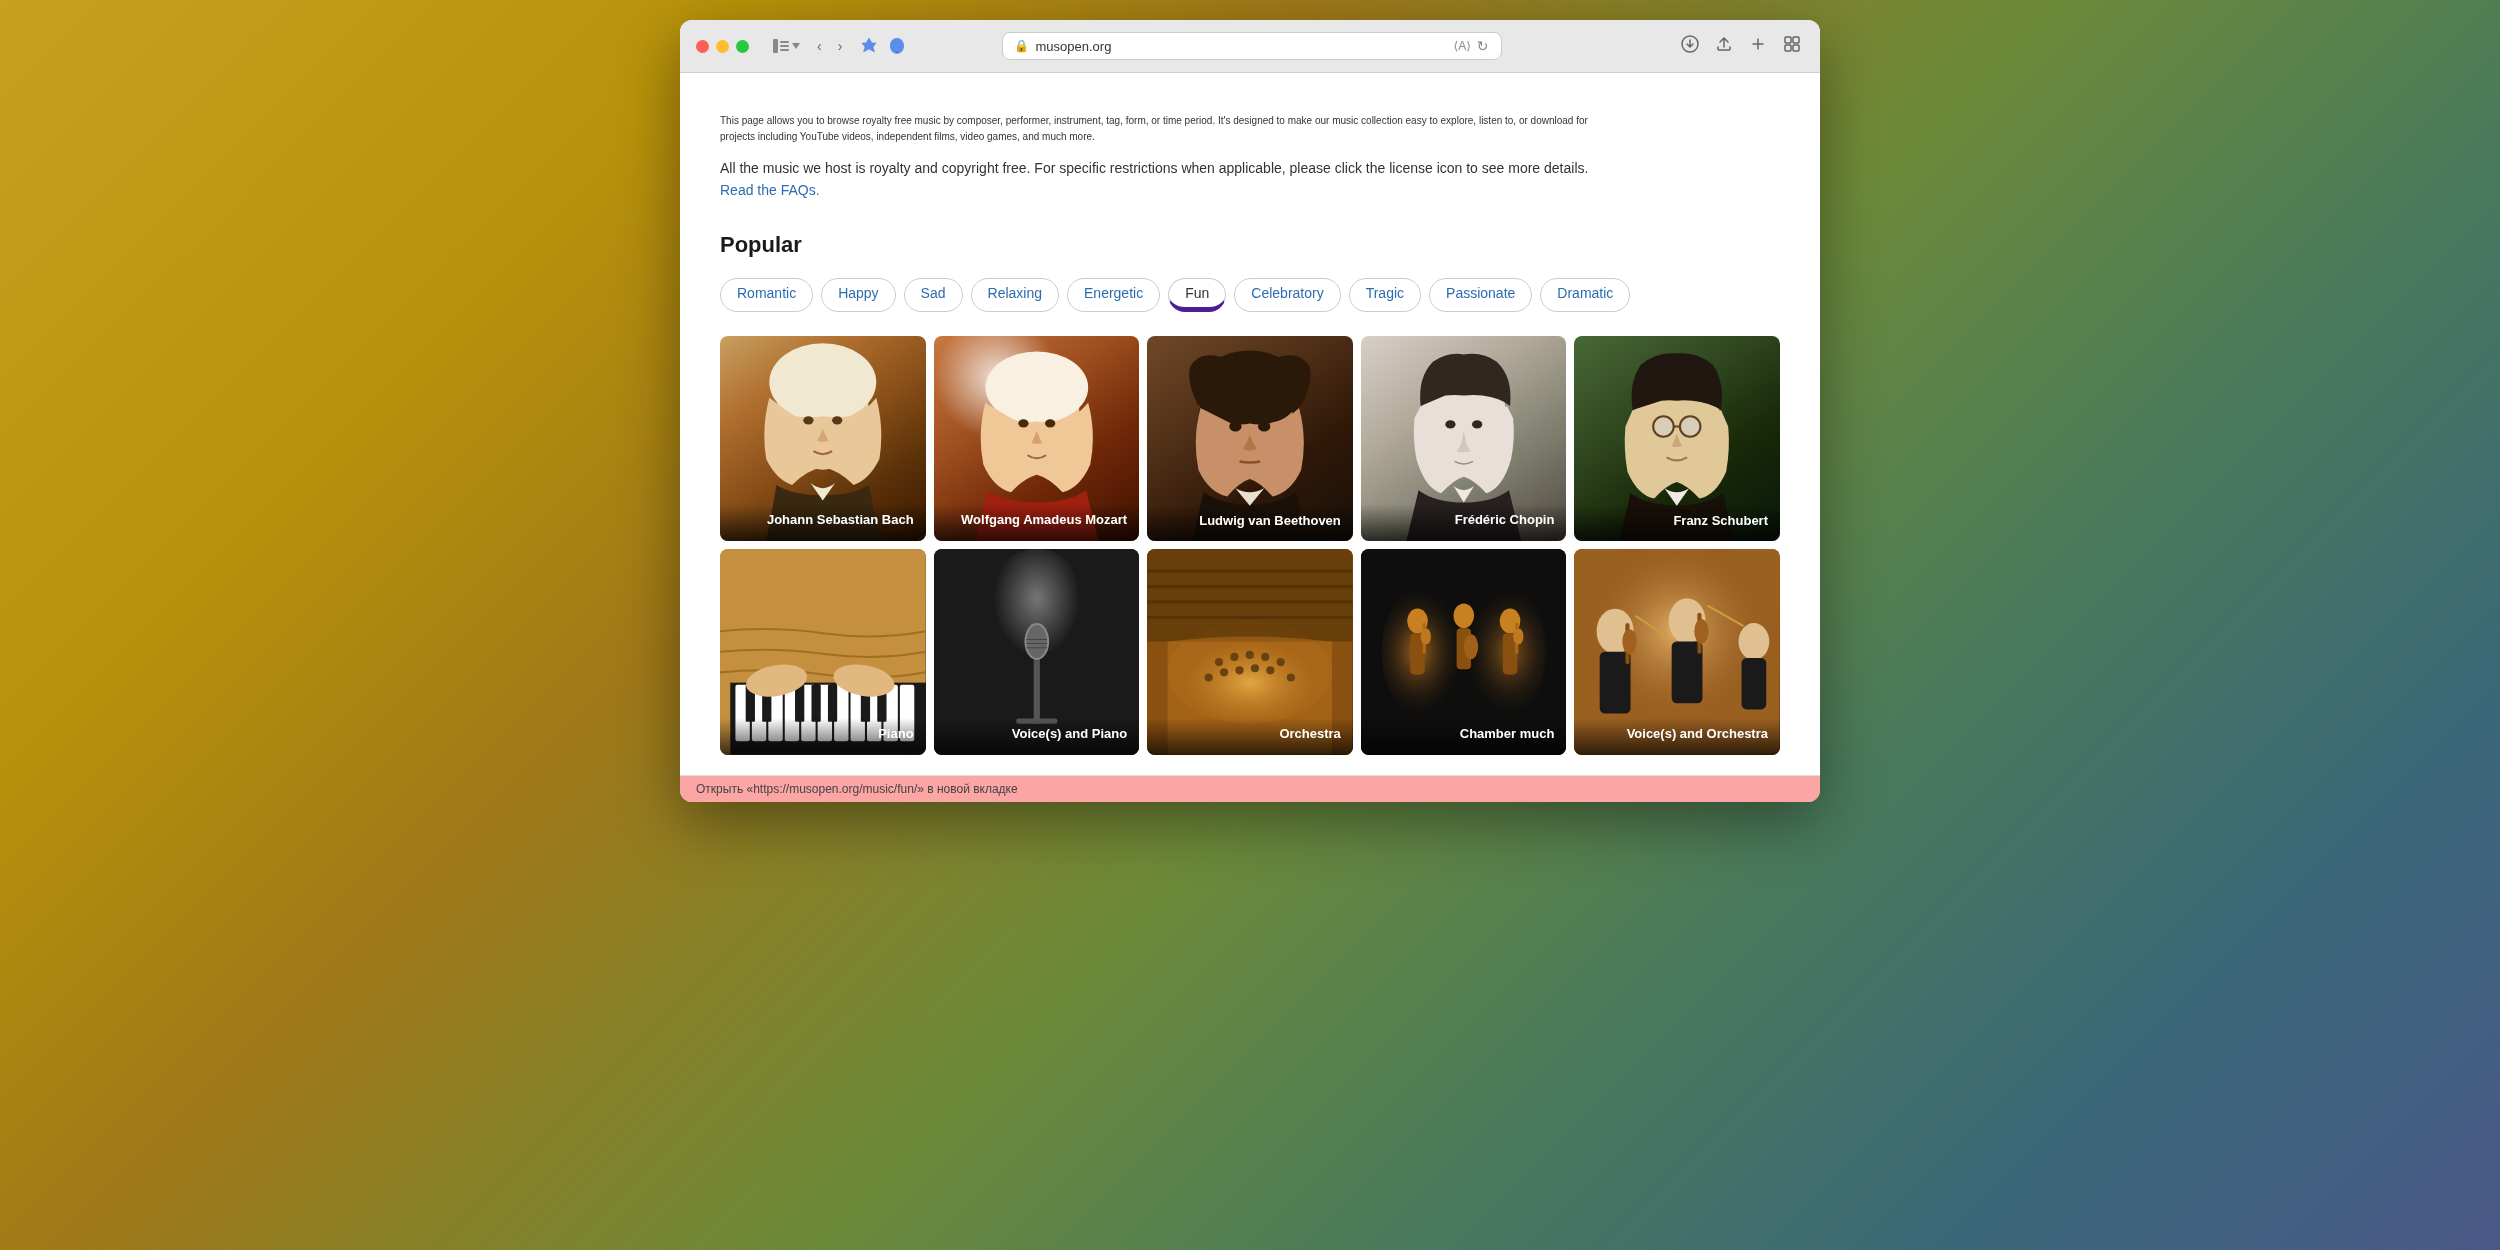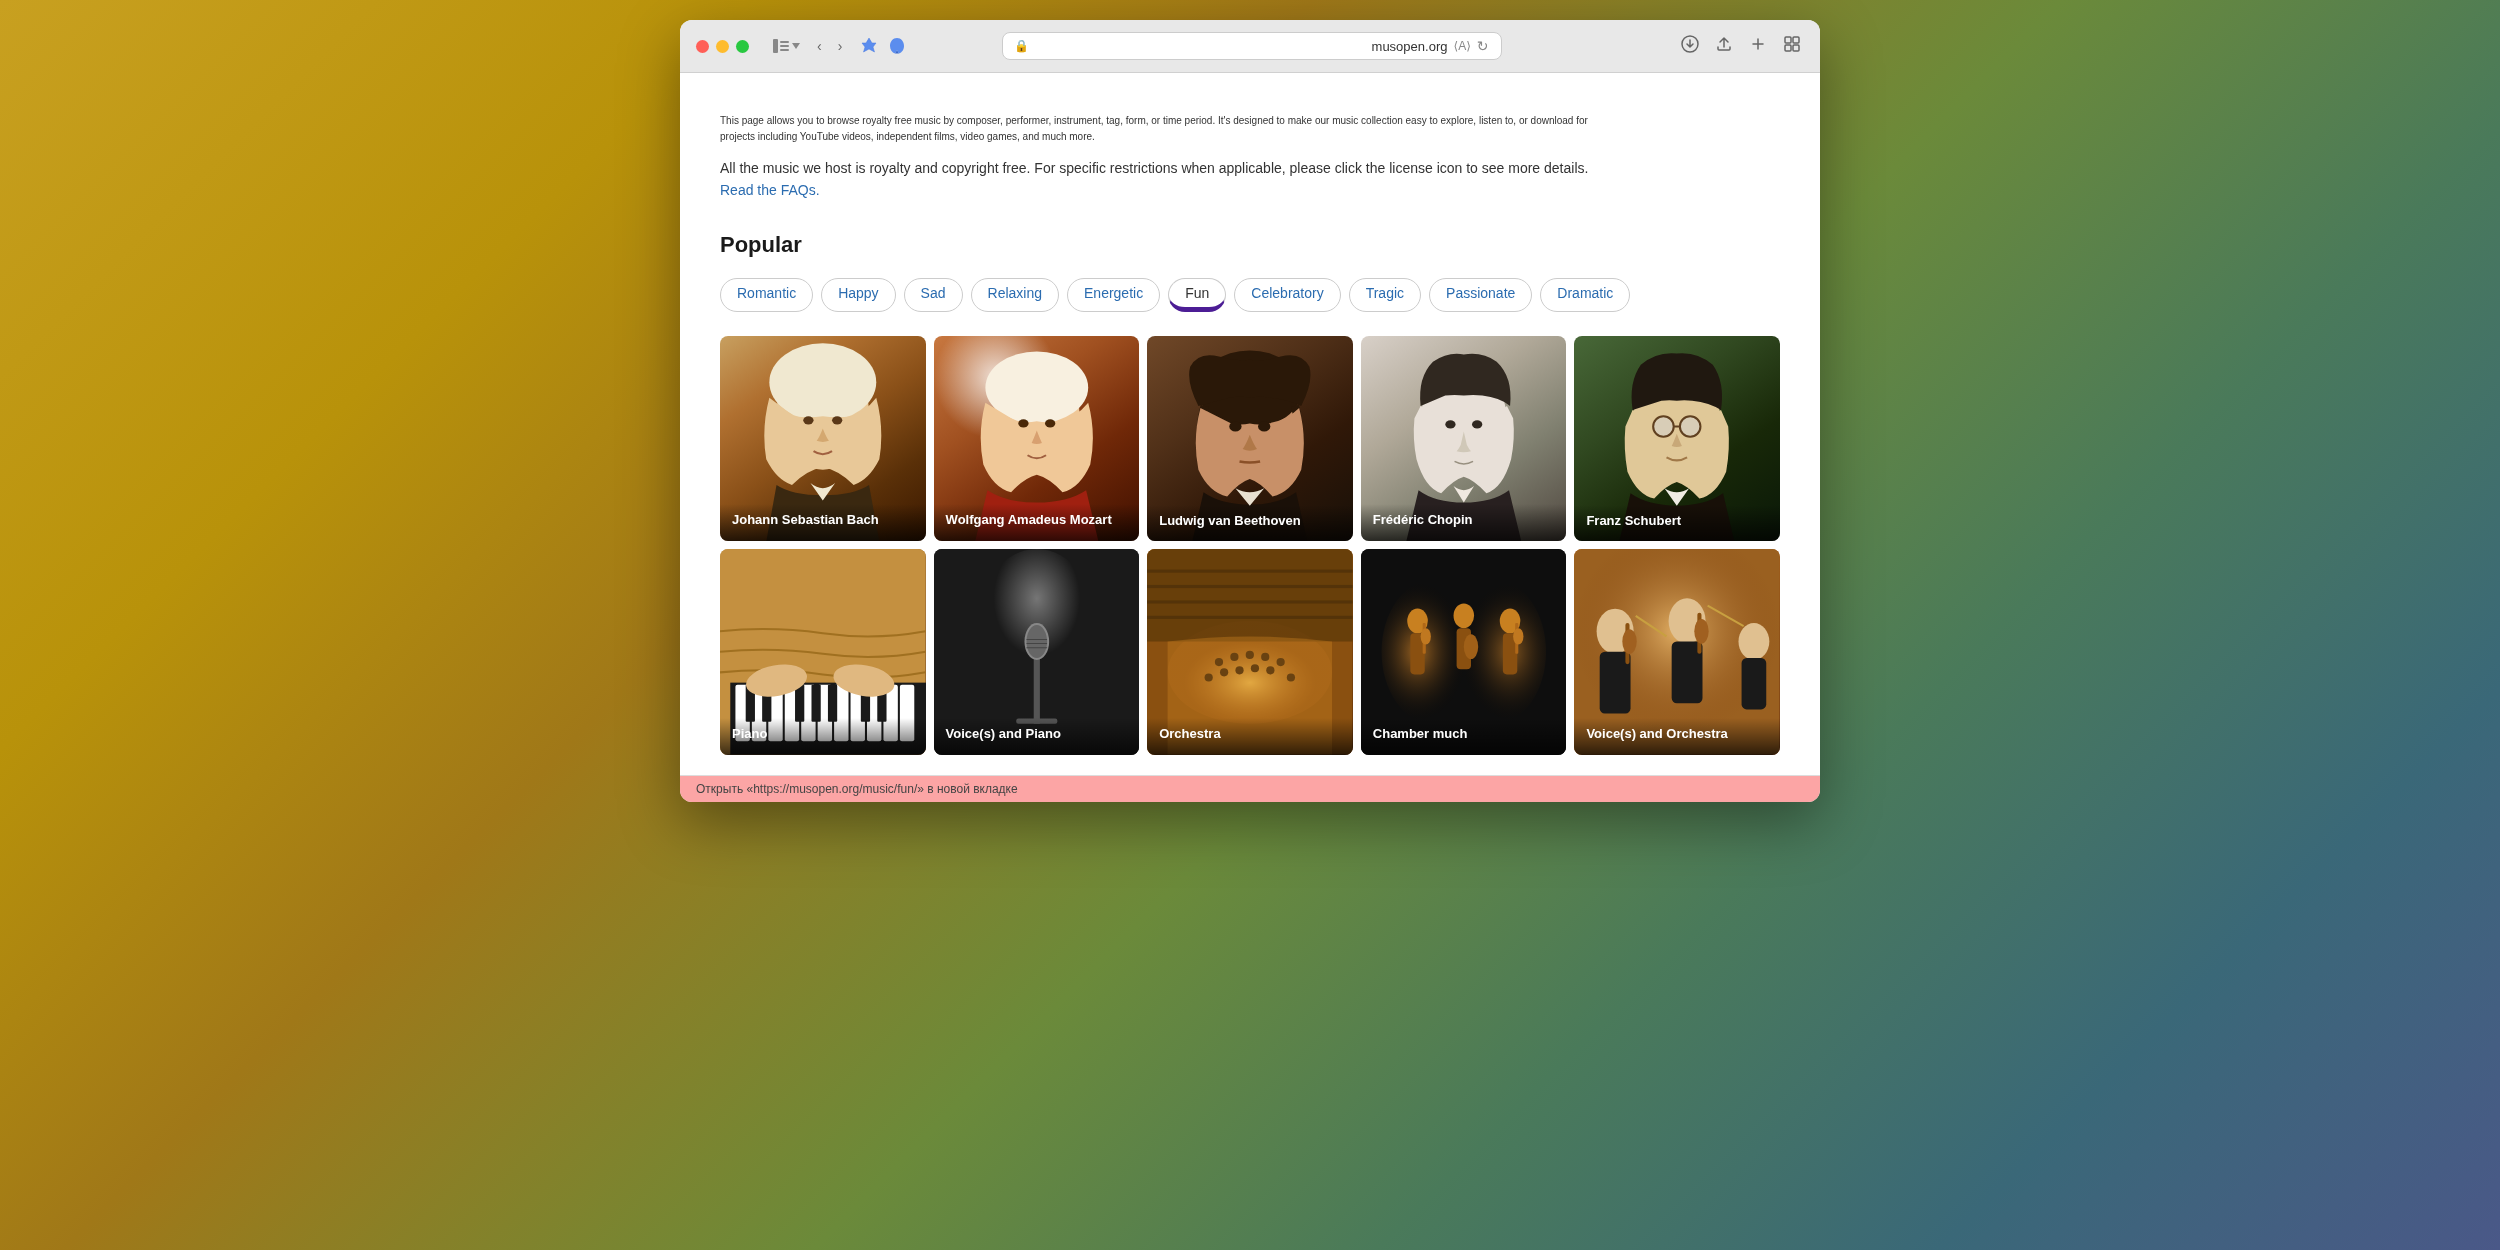--- a/index.html
+++ b/index.html
@@ -92,21 +92,21 @@
 
     .lock-icon {
       color: #888;
       font-size: 12px;
     }
 
     .address-text {
       font-size: 13px;
       color: #333;
       flex: 1;
-      text-align: right;
+      text-align: left;
     }
 
     .translate-btn {
       color: #888;
       font-size: 12px;
       cursor: pointer;
     }
 
     .reload-btn {
       color: #888;
@@ -212,20 +212,21 @@
       gap: 8px;
     }
 
     .grid-item {
       position: relative;
       border-radius: 8px;
       overflow: hidden;
       cursor: pointer;
       aspect-ratio: 1;
       background: #333;
+      text-align: right;
     }
 
     .grid-item-label {
       position: absolute;
       bottom: 0;
       left: 0;
       right: 0;
       padding: 8px 12px 12px;
       background: linear-gradient(transparent, rgba(0,0,0,0.7));
       color: white;

